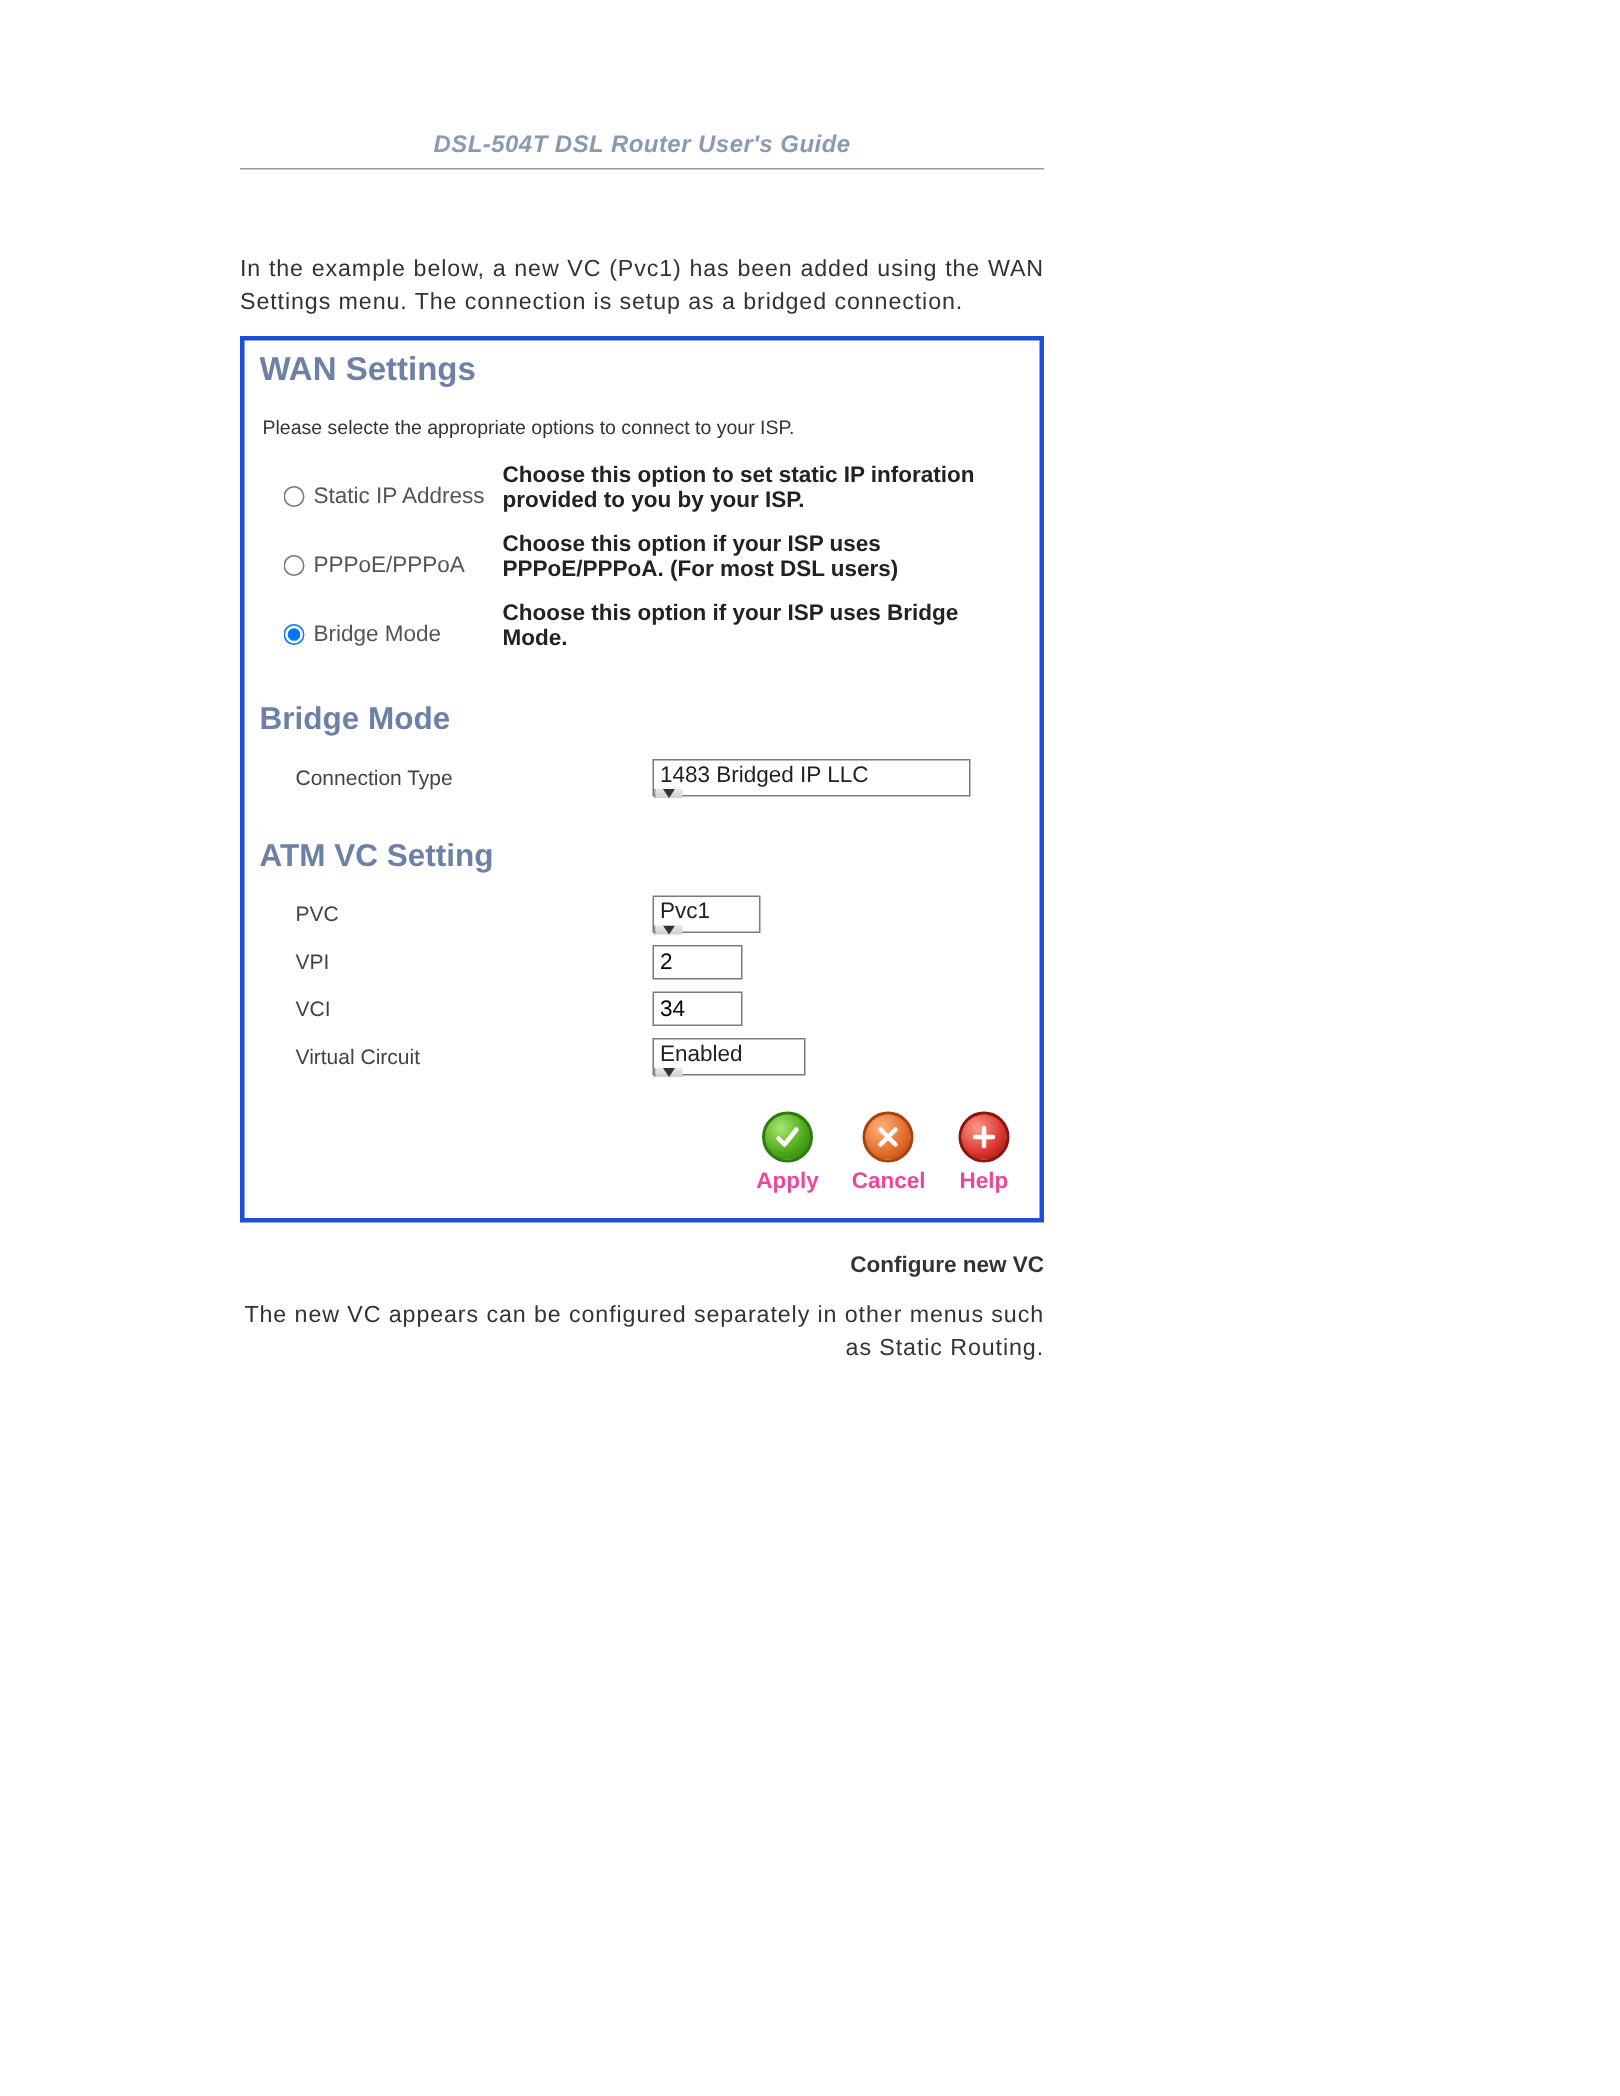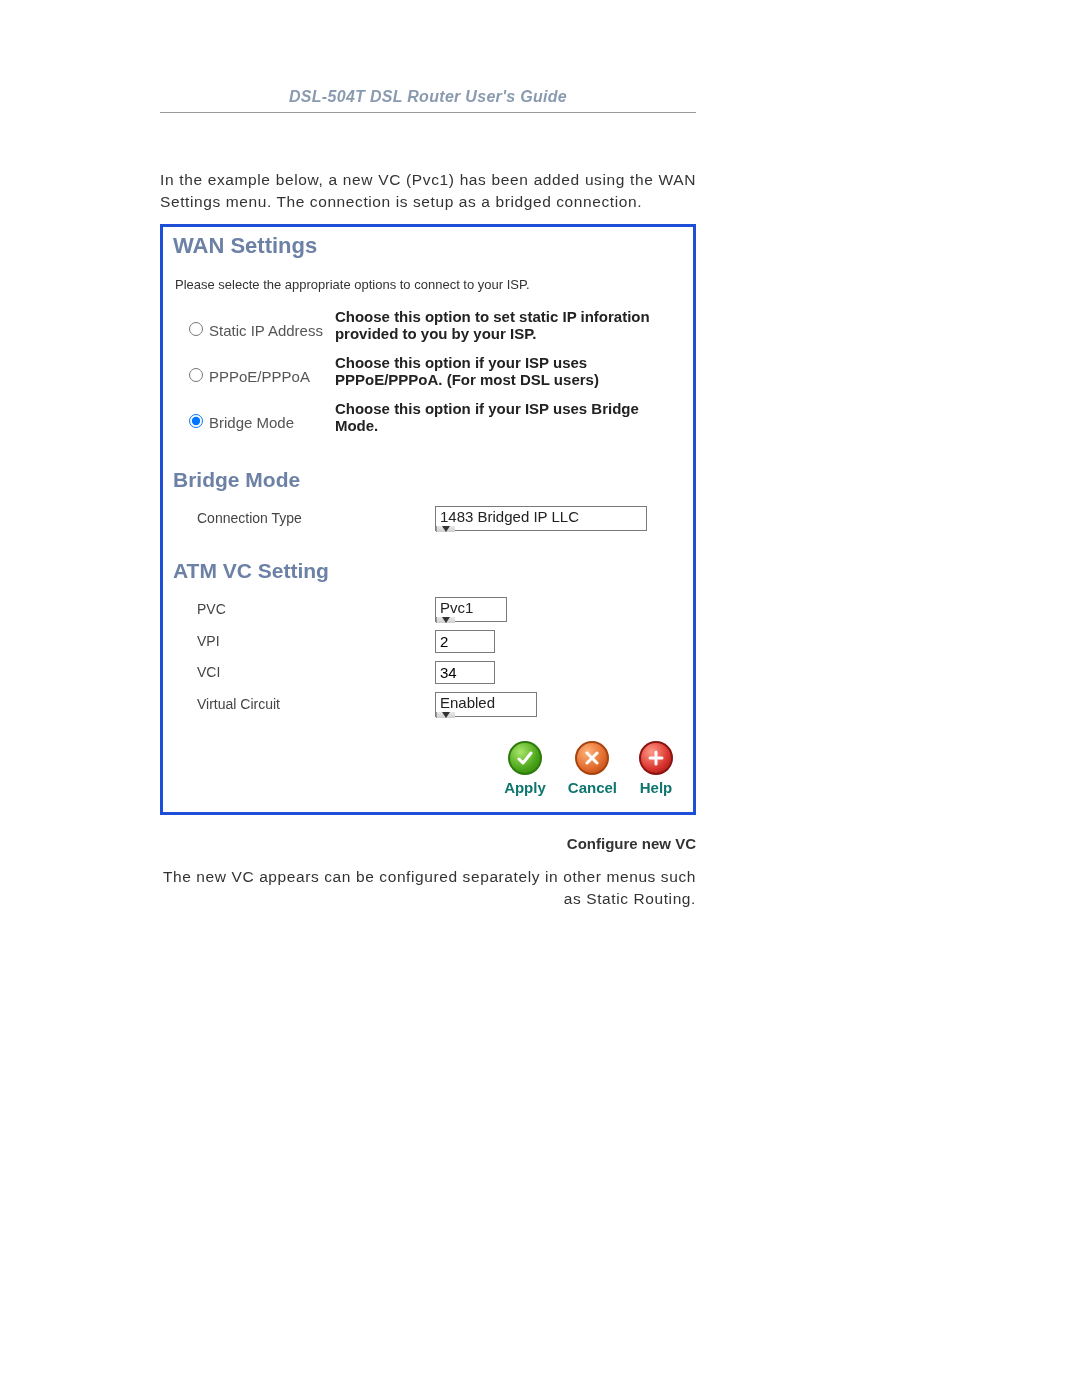--- a/index.html
+++ b/index.html
@@ -61,21 +61,21 @@
   }
   .opt-table td {
     padding: 6px 6px;
     vertical-align: middle;
     font-size: 15px;
   }
   .opt-label {
     color: #555;
     font-size: 15px;
     display: flex;
-    align-items: flex-start;
+    align-items: center;
     gap: 6px;
     white-space: nowrap;
     margin-top: 12px;
   }
   .opt-desc {
     font-weight: bold;
     font-size: 14.5px;
     color: #222;
   }
   .section-title {
@@ -147,21 +147,21 @@
     border-radius: 50%;
     display:flex;
     align-items:center;
     justify-content:center;
     box-sizing:border-box;
     font-weight:bold;
   }
   .action-label {
     font-size: 15px;
     font-weight: bold;
-    color: #0f766e;
+    color: #ec4899;
   }
   .icon-apply {
     background: radial-gradient(circle at 35% 30%, #a9e66a, #4aa518 60%, #2f7a0d);
     border: 2px solid #2f7a0d;
   }
   .icon-cancel {
     background: radial-gradient(circle at 35% 30%, #ffb27a, #e06a2a 60%, #a8430f);
     border: 2px solid #a8430f;
   }
   .icon-help {

